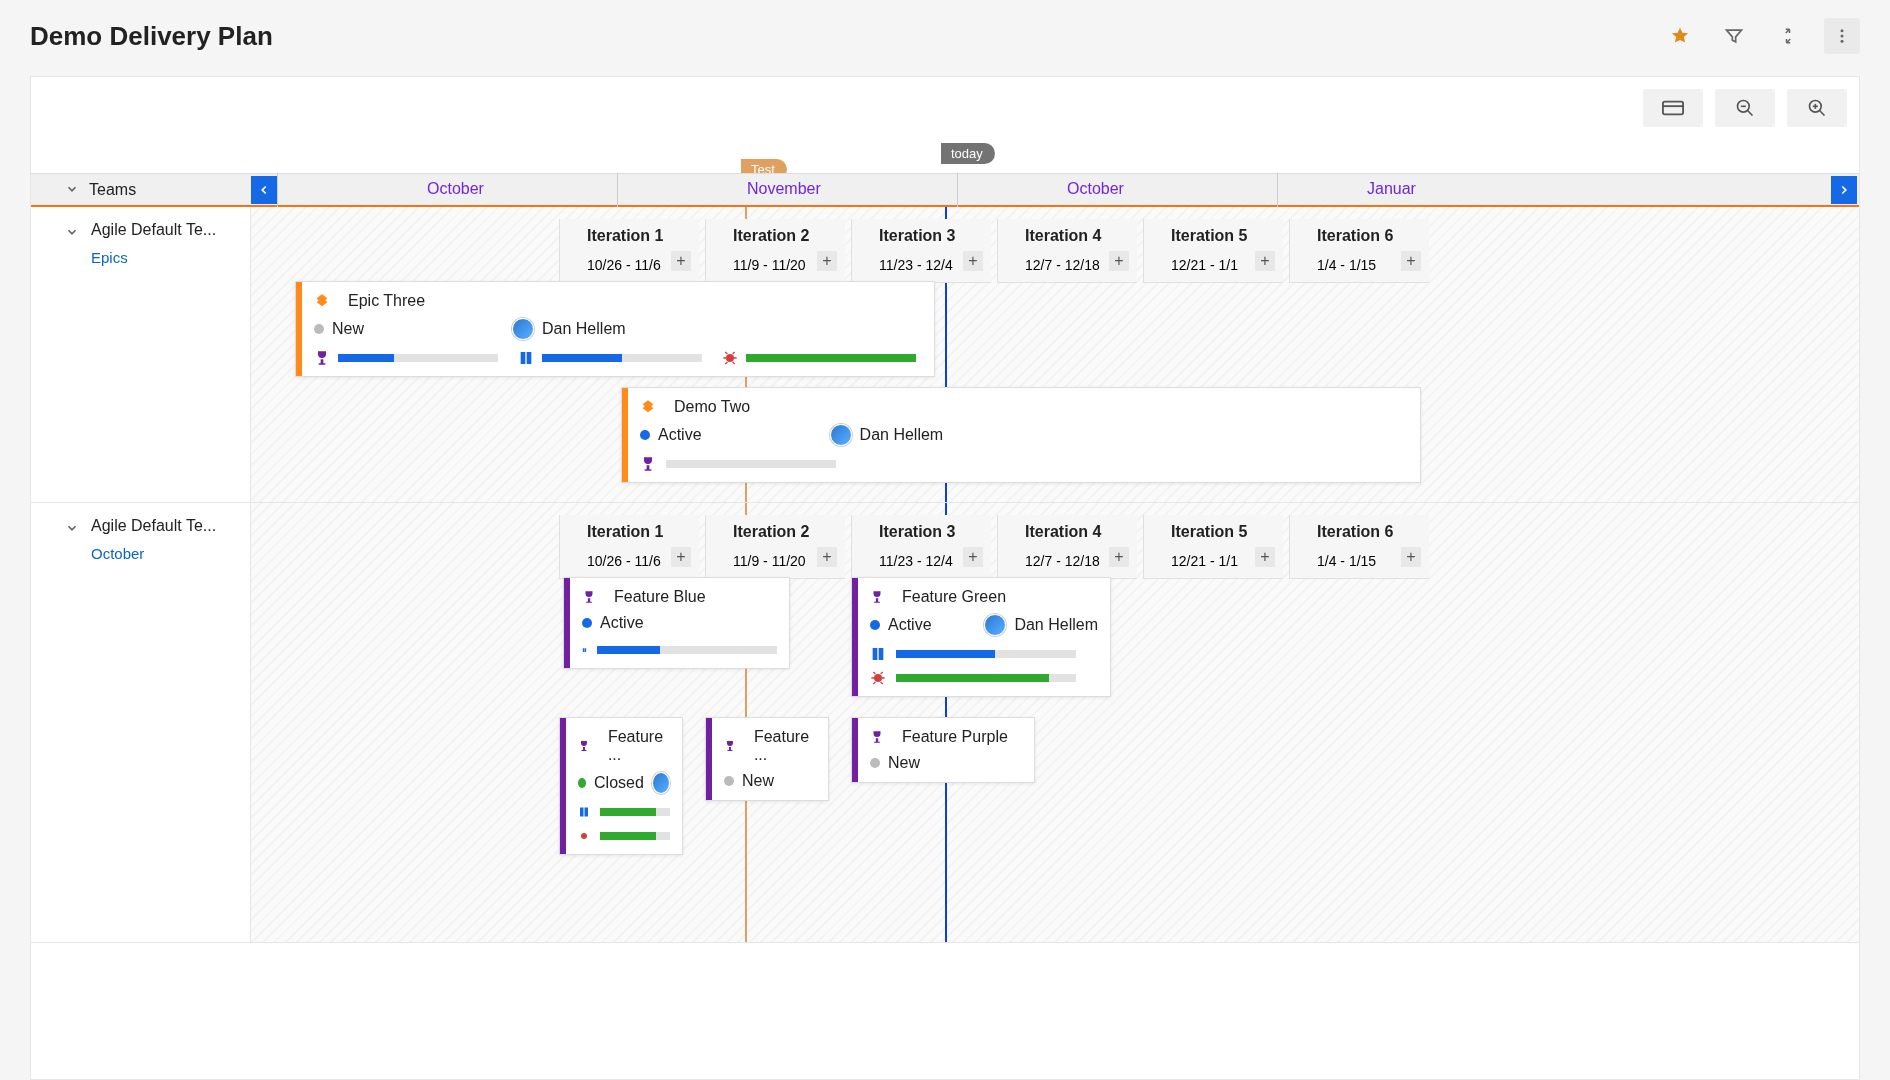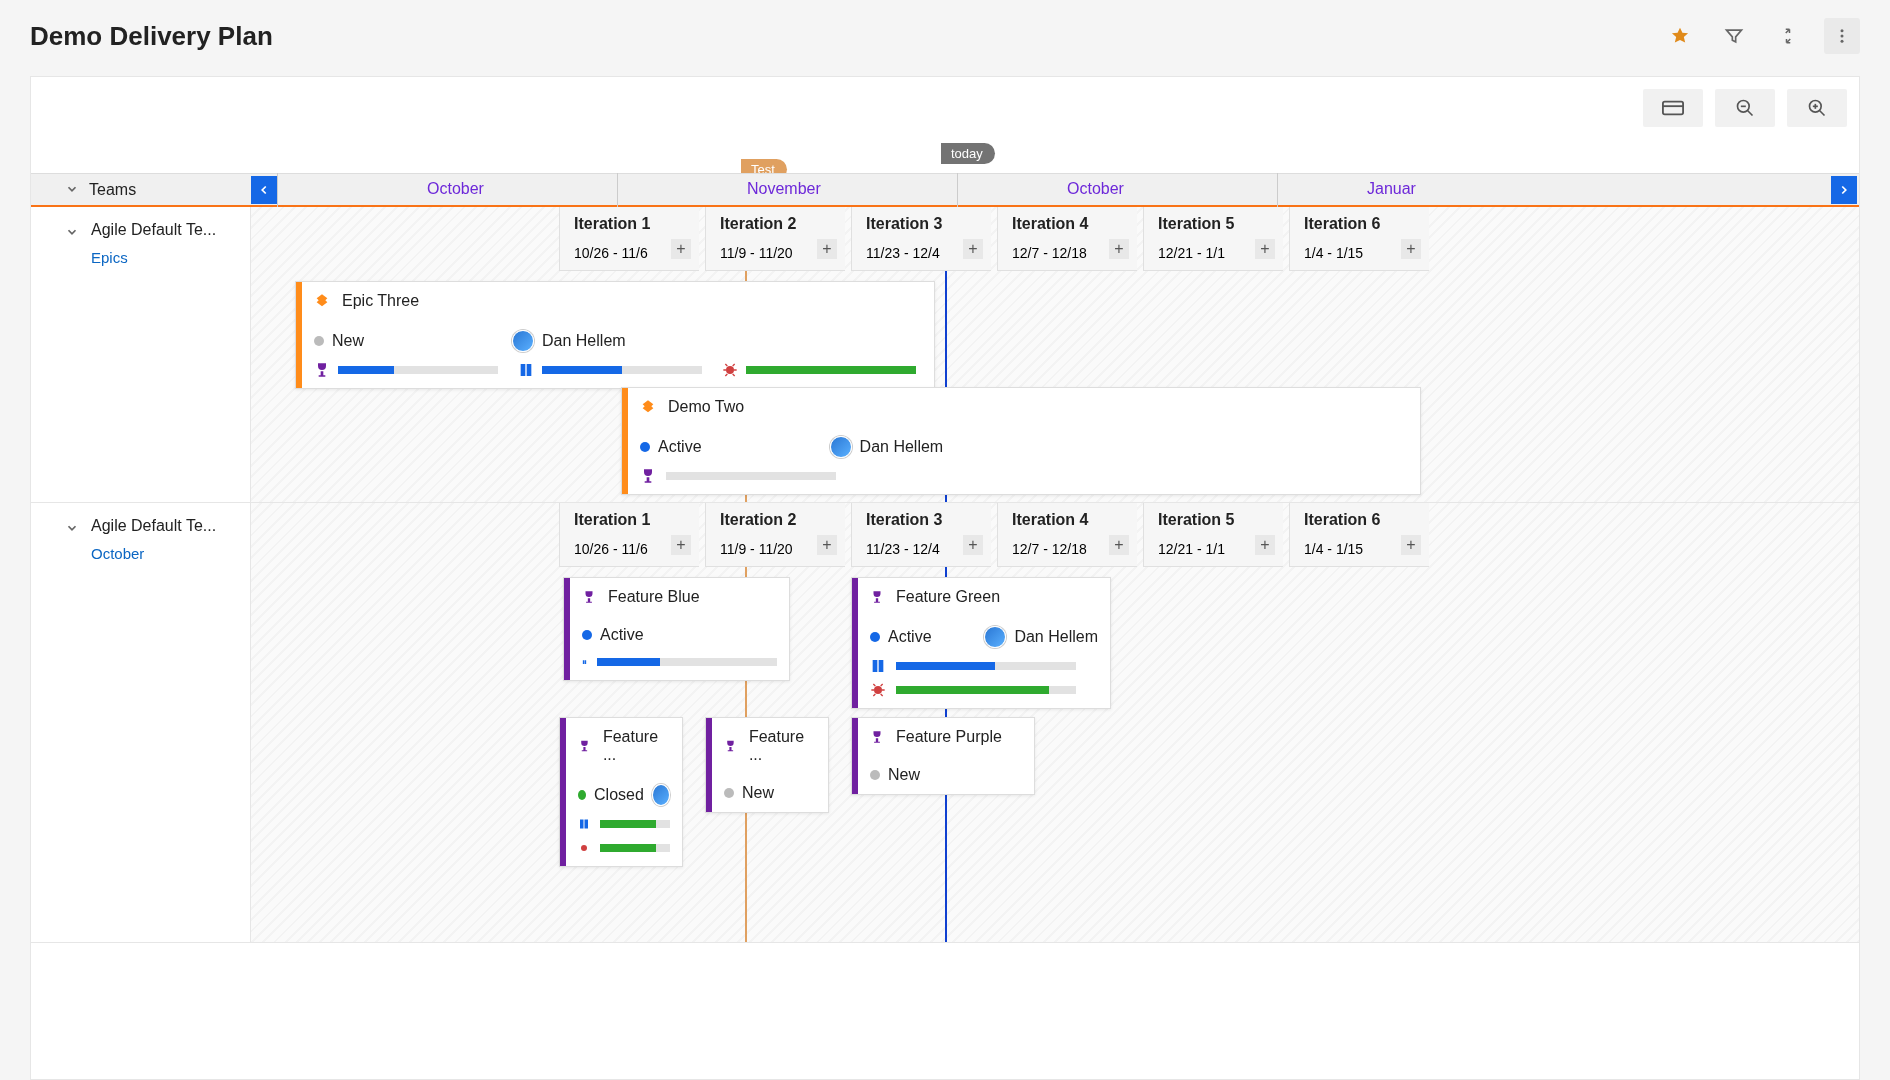--- a/index.html
+++ b/index.html
@@ -38,35 +38,35 @@
   
   .body { position:absolute; left:0; right:0; top:34px; bottom:0; }
 
   .row { position:relative; border-bottom:1px solid #e6e6e6; }
   .row .side { position:absolute; left:0; top:0; bottom:0; width:220px; padding:14px 10px 10px 30px; border-right:1px solid #e6e6e6;}
   .row .side .chev { position:absolute; left:34px; top:18px; color:#666; font-size:14px;}
   .row .side .team-name { font-size:16px; font-weight:500; margin-left:30px; white-space:nowrap; overflow:hidden; text-overflow:ellipsis; width:160px;}
   .row .side .scope { margin-top:10px; margin-left:30px; font-size:15px; color:#0b66c3; cursor:pointer;}
   .row .lane { position:absolute; left:220px; right:0; top:0; bottom:0; background:repeating-linear-gradient(135deg,#fafafa 0 6px, #f3f3f3 6px 8px);}
 
-  .iter-head { position:absolute; top:0; height:64px; background:#f6f6f6; border-left:1px solid #e0e0e0; border-bottom:1px solid #e0e0e0; padding:8px 14px;}
+  .iter-head { position:absolute; top:12px; height:64px; background:#f6f6f6; border-left:1px solid #e0e0e0; border-bottom:1px solid #e0e0e0; padding:8px 27px;}
   .iter-head .t { font-size:16px; font-weight:600;}
   .iter-head .d { font-size:14px; color:#000000; margin-top:12px;}
   .iter-head .add { position:absolute; right:8px; top:32px; width:20px; height:20px; background:#e8e8e8; display:flex; align-items:center; justify-content:center; color:#555; font-size:16px; cursor:pointer;}
 
   .vline { position:absolute; top:0; bottom:0; width:2px; }
   .vline.test { background:#e0a060; left:494px;}
   .vline.today{ background:#1040d0; left:694px;}
 
   .card { position:absolute; background:#fff; border:1px solid #ddd; box-shadow:0 1px 3px rgba(0,0,0,.08); padding:10px 12px 10px 18px; }
   .card .stripe { position:absolute; left:0; top:0; bottom:0; width:6px; }
   .stripe.orange{ background:#ff8c1a;}
   .stripe.purple{ background:#7020a0;}
-  .card .title-row { display:flex; align-items:center; gap:12px; font-size:16px;}
-  .card .state-row { margin-top:20px; display:flex; align-items:center; gap:8px; font-size:16px;}
+  .card .title-row { display:flex; align-items:center; gap:18px; font-size:16px;}
+  .card .state-row { margin-top:8px; display:flex; align-items:center; gap:8px; font-size:16px;}
   .card .state-row .assignee { display:flex; align-items:center; gap:8px; margin-left:auto;}
   .dot { width:10px; height:10px; border-radius:50%; display:inline-block;}
   .dot.gray{ background:#bbb;}
   .dot.blue{ background:#1568e6;}
   .dot.green{ background:#2faa2f;}
   .avatar { width:22px; height:22px; border-radius:50%; background:linear-gradient(135deg,#2a77d4,#5ab0ff); display:inline-block; border:1px solid #fff; box-shadow:0 0 0 1px #ccc;}
   .bars { margin-top:10px; display:flex; flex-direction:column; gap:8px;}
   .bar-row { display:flex; align-items:center; gap:10px;}
   .bar-row .bi { width:16px; height:16px; }
   .bi.trophy { color:#7020a0; }

